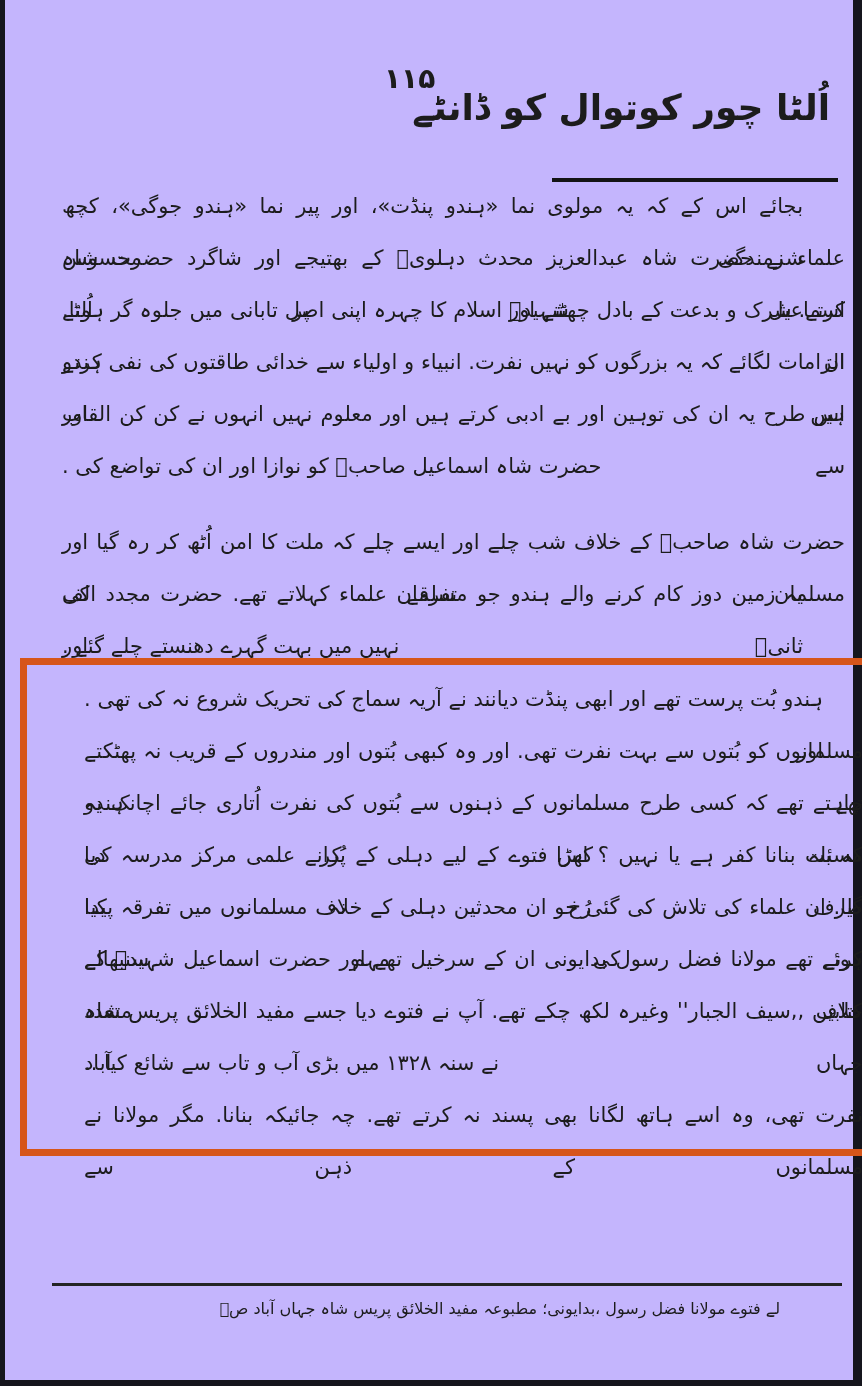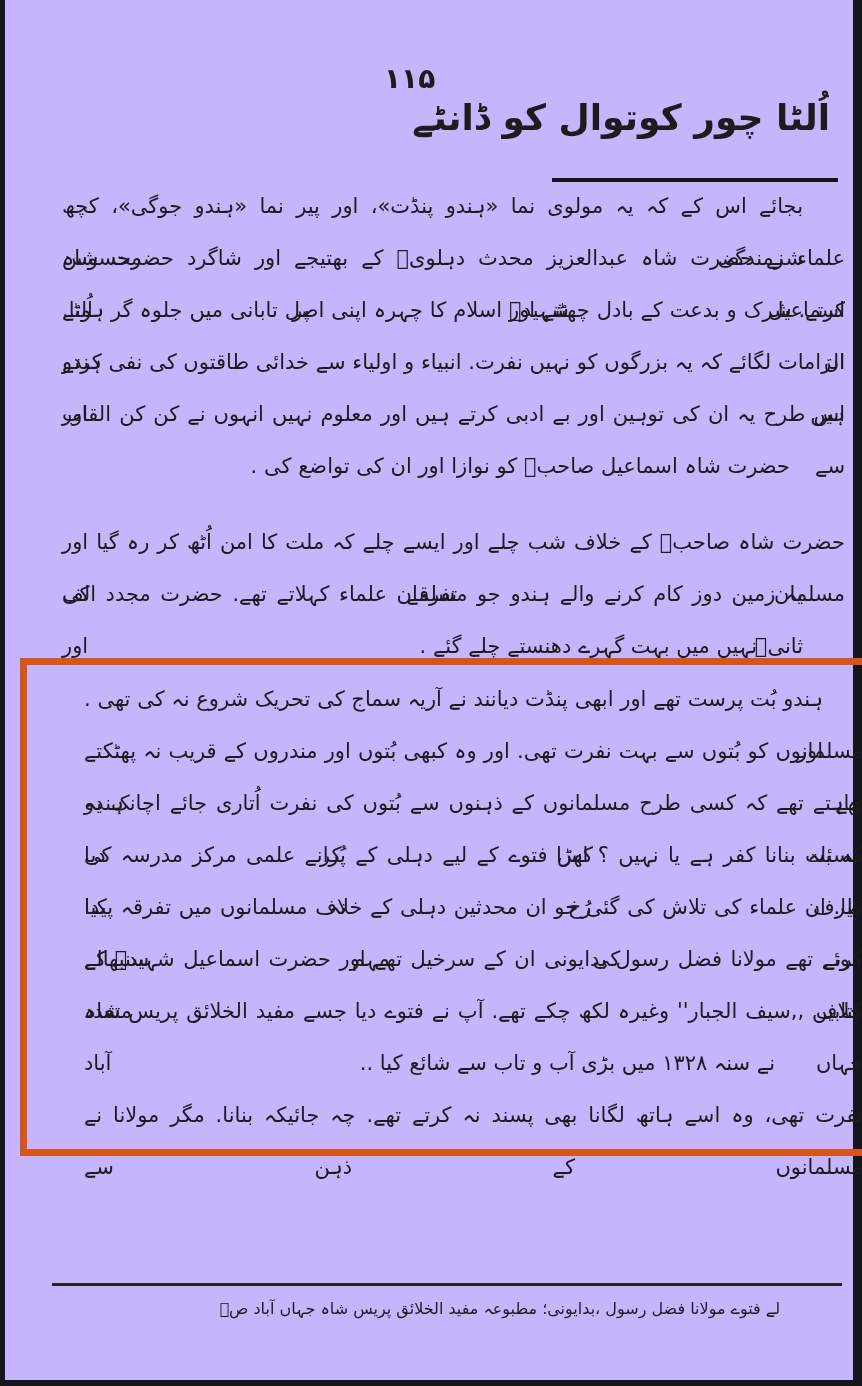--- a/index.html
+++ b/index.html
@@ -21,39 +21,39 @@
   .edge-left{left:0;top:0;width:5px;height:1386px;}
   .edge-right{right:0;top:0;width:9px;height:1386px;}
   .edge-bottom{left:0;bottom:0;width:862px;height:6px;}
 
   .page-number{
     position:absolute;top:62px;left:384px;
     font-size:28px;font-weight:bold;
     direction:rtl;letter-spacing:2px;
   }
   .chapter-title{
-    position:absolute;top:97px;right:32px;
+    position:absolute;top:87px;right:32px;
     font-size:36px;font-weight:bold;
     white-space:nowrap;
   }
   .title-underline{
     position:absolute;top:178px;right:24px;
     width:286px;height:4px;background:#141414;
   }
 
   .para{
     position:absolute;right:17px;width:783px;
     direction:rtl;
   }
   .line{
     height:52px;line-height:52px;
     font-size:21px;
     white-space:nowrap;
     overflow:hidden;
-    text-align:right;
+    text-align:left;
   }
   .line.full{
     text-align:justify;
     text-align-last:justify;
     white-space:normal;
     overflow:visible;
   }
   .line.indent{padding-right:42px;}
   .line.offset-right{padding-right:88px;}
   .line.offset-right-sm{padding-right:55px;}

